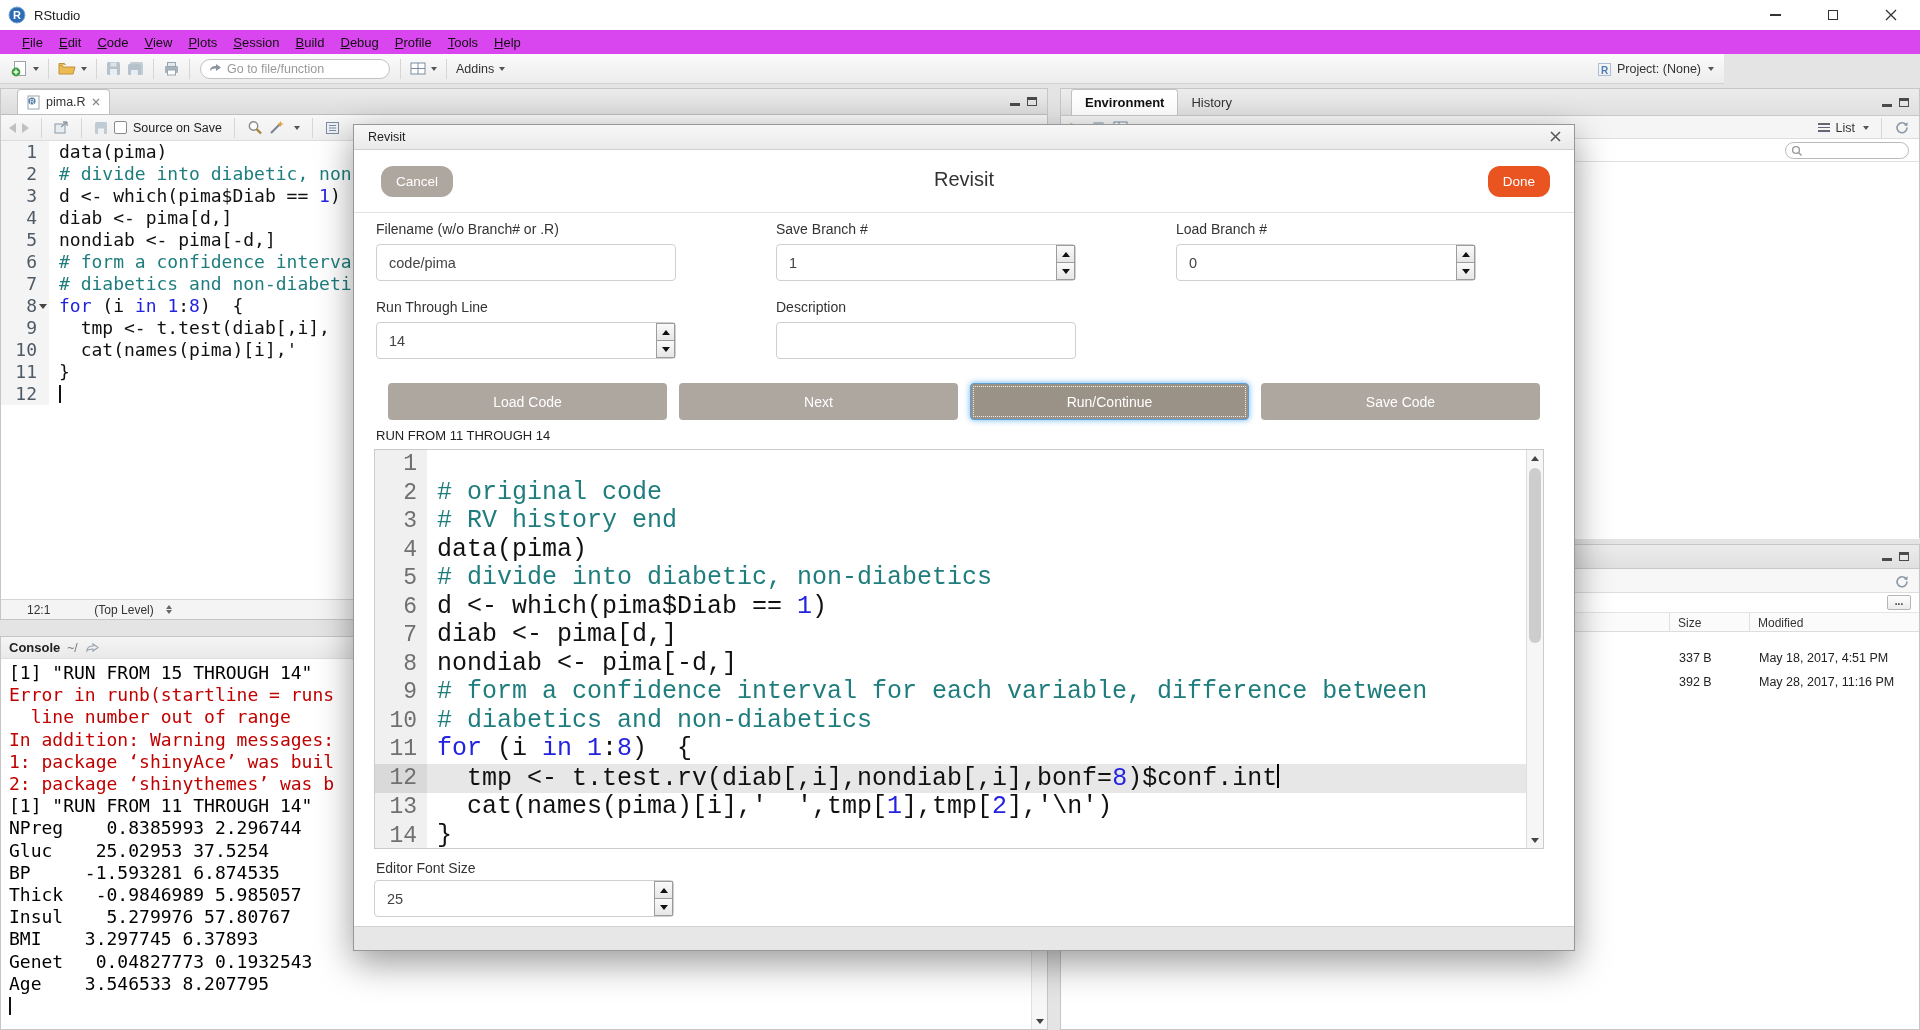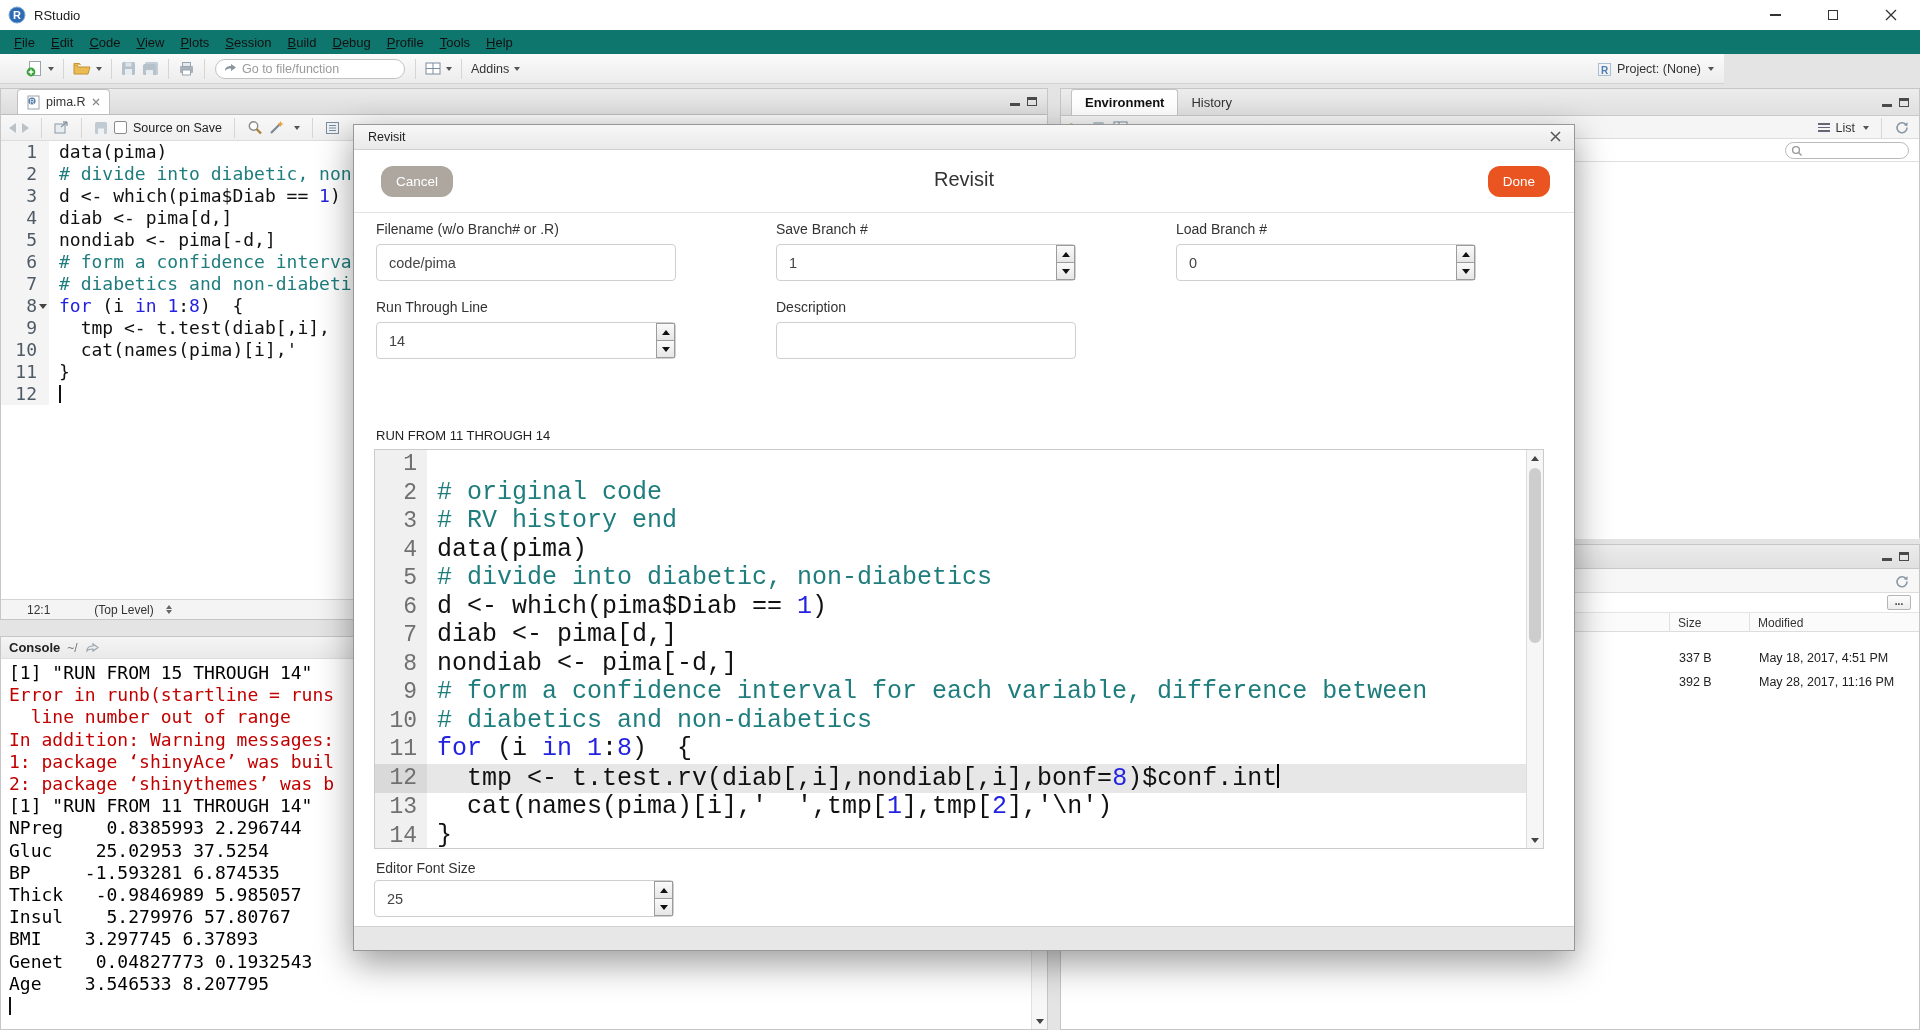--- a/index.html
+++ b/index.html
@@ -8,25 +8,25 @@
   .abs { position:absolute; }
 
   
   .titlebar { left:0; top:0; width:1920px; height:30px; background:#fff; display:flex; align-items:center; }
   .app-title { font-size:13px; color:#1a1a1a; margin-left:8px; }
   .win-controls { position:absolute; right:0; top:0; display:flex; }
   .win-btn { width:58px; height:30px; display:flex; align-items:center; justify-content:center; }
   .ic-min { width:11px; height:2px; background:#333; }
   .ic-max { width:10px; height:10px; border:1.5px solid #333; }
 
-  .menubar { left:0; top:30px; width:1920px; height:24px; background:#0f766e; display:flex; align-items:center; padding-left:6px; }
+  .menubar { left:0; top:30px; width:1920px; height:24px; background:#d946ef; display:flex; align-items:center; padding-left:14px; }
   .menu-item { display:inline-block; font-size:13px; color:#111; padding:3px 8px; }
   .menu-item::first-letter { text-decoration:underline; }
 
-  .toolbar { left:0; top:54px; width:1724px; height:30px; background:linear-gradient(#fbfbfb,#ececec); border-bottom:1px solid #d2d2d2; display:flex; align-items:center; padding:0 23px; }
+  .toolbar { left:0; top:54px; width:1724px; height:30px; background:linear-gradient(#fbfbfb,#ececec); border-bottom:1px solid #d2d2d2; display:flex; align-items:center; padding:0 8px; }
   .tb-sep { width:1px; height:20px; background:#d6d6d6; margin:0 6px; }
   .tb-btn { display:flex; align-items:center; gap:3px; padding:2px 3px; }
   .caret { width:0; height:0; border-left:3.5px solid transparent; border-right:3.5px solid transparent; border-top:4px solid #555; margin-left:2px; }
   .goto-box { display:flex; align-items:center; gap:5px; width:190px; height:20px; border:1px solid #c2c2c2; border-radius:10px; background:#fff; padding:0 8px; margin:0 4px; }
   .goto-box input { border:none; outline:none; width:140px; font-size:12.5px; color:#555; font-family:"Liberation Sans",sans-serif; background:transparent; }
   .goto-box input::placeholder { color:#9a9a9a; }
   .tb-label { font-size:12.5px; color:#333; }
   .project { position:absolute; right:10px; top:0; height:30px; display:flex; align-items:center; gap:5px; }
 
   
@@ -529,20 +529,26 @@
             <div class="spin-cell">
               <span class="tri-down"></span>
             </div>
           </div></div>
       </div>
       <div class="field">
         <div class="f-label">Description</div>
         <div class="input-wrap"><input class="f-input" readonly="" style=""></div>
       </div>
     </div>
+  <div class="dlg-buttons">
+      <button class="dlg-btn">Load Code</button>
+      <button class="dlg-btn">Next</button>
+      <button class="dlg-btn active">Run/Continue</button>
+      <button class="dlg-btn">Save Code</button>
+    </div>
   <div class="dlg-runlabel">RUN FROM 11 THROUGH 14</div>
   <div class="dlg-code">
     <div>
         <div class="code-row">
           <span class="gutter-cell">1</span>
         </div>
         <div class="code-row">
           <span class="gutter-cell">2</span>
           <span class="code-text"><span class="tk-c"># original code</span></span>
         </div>

